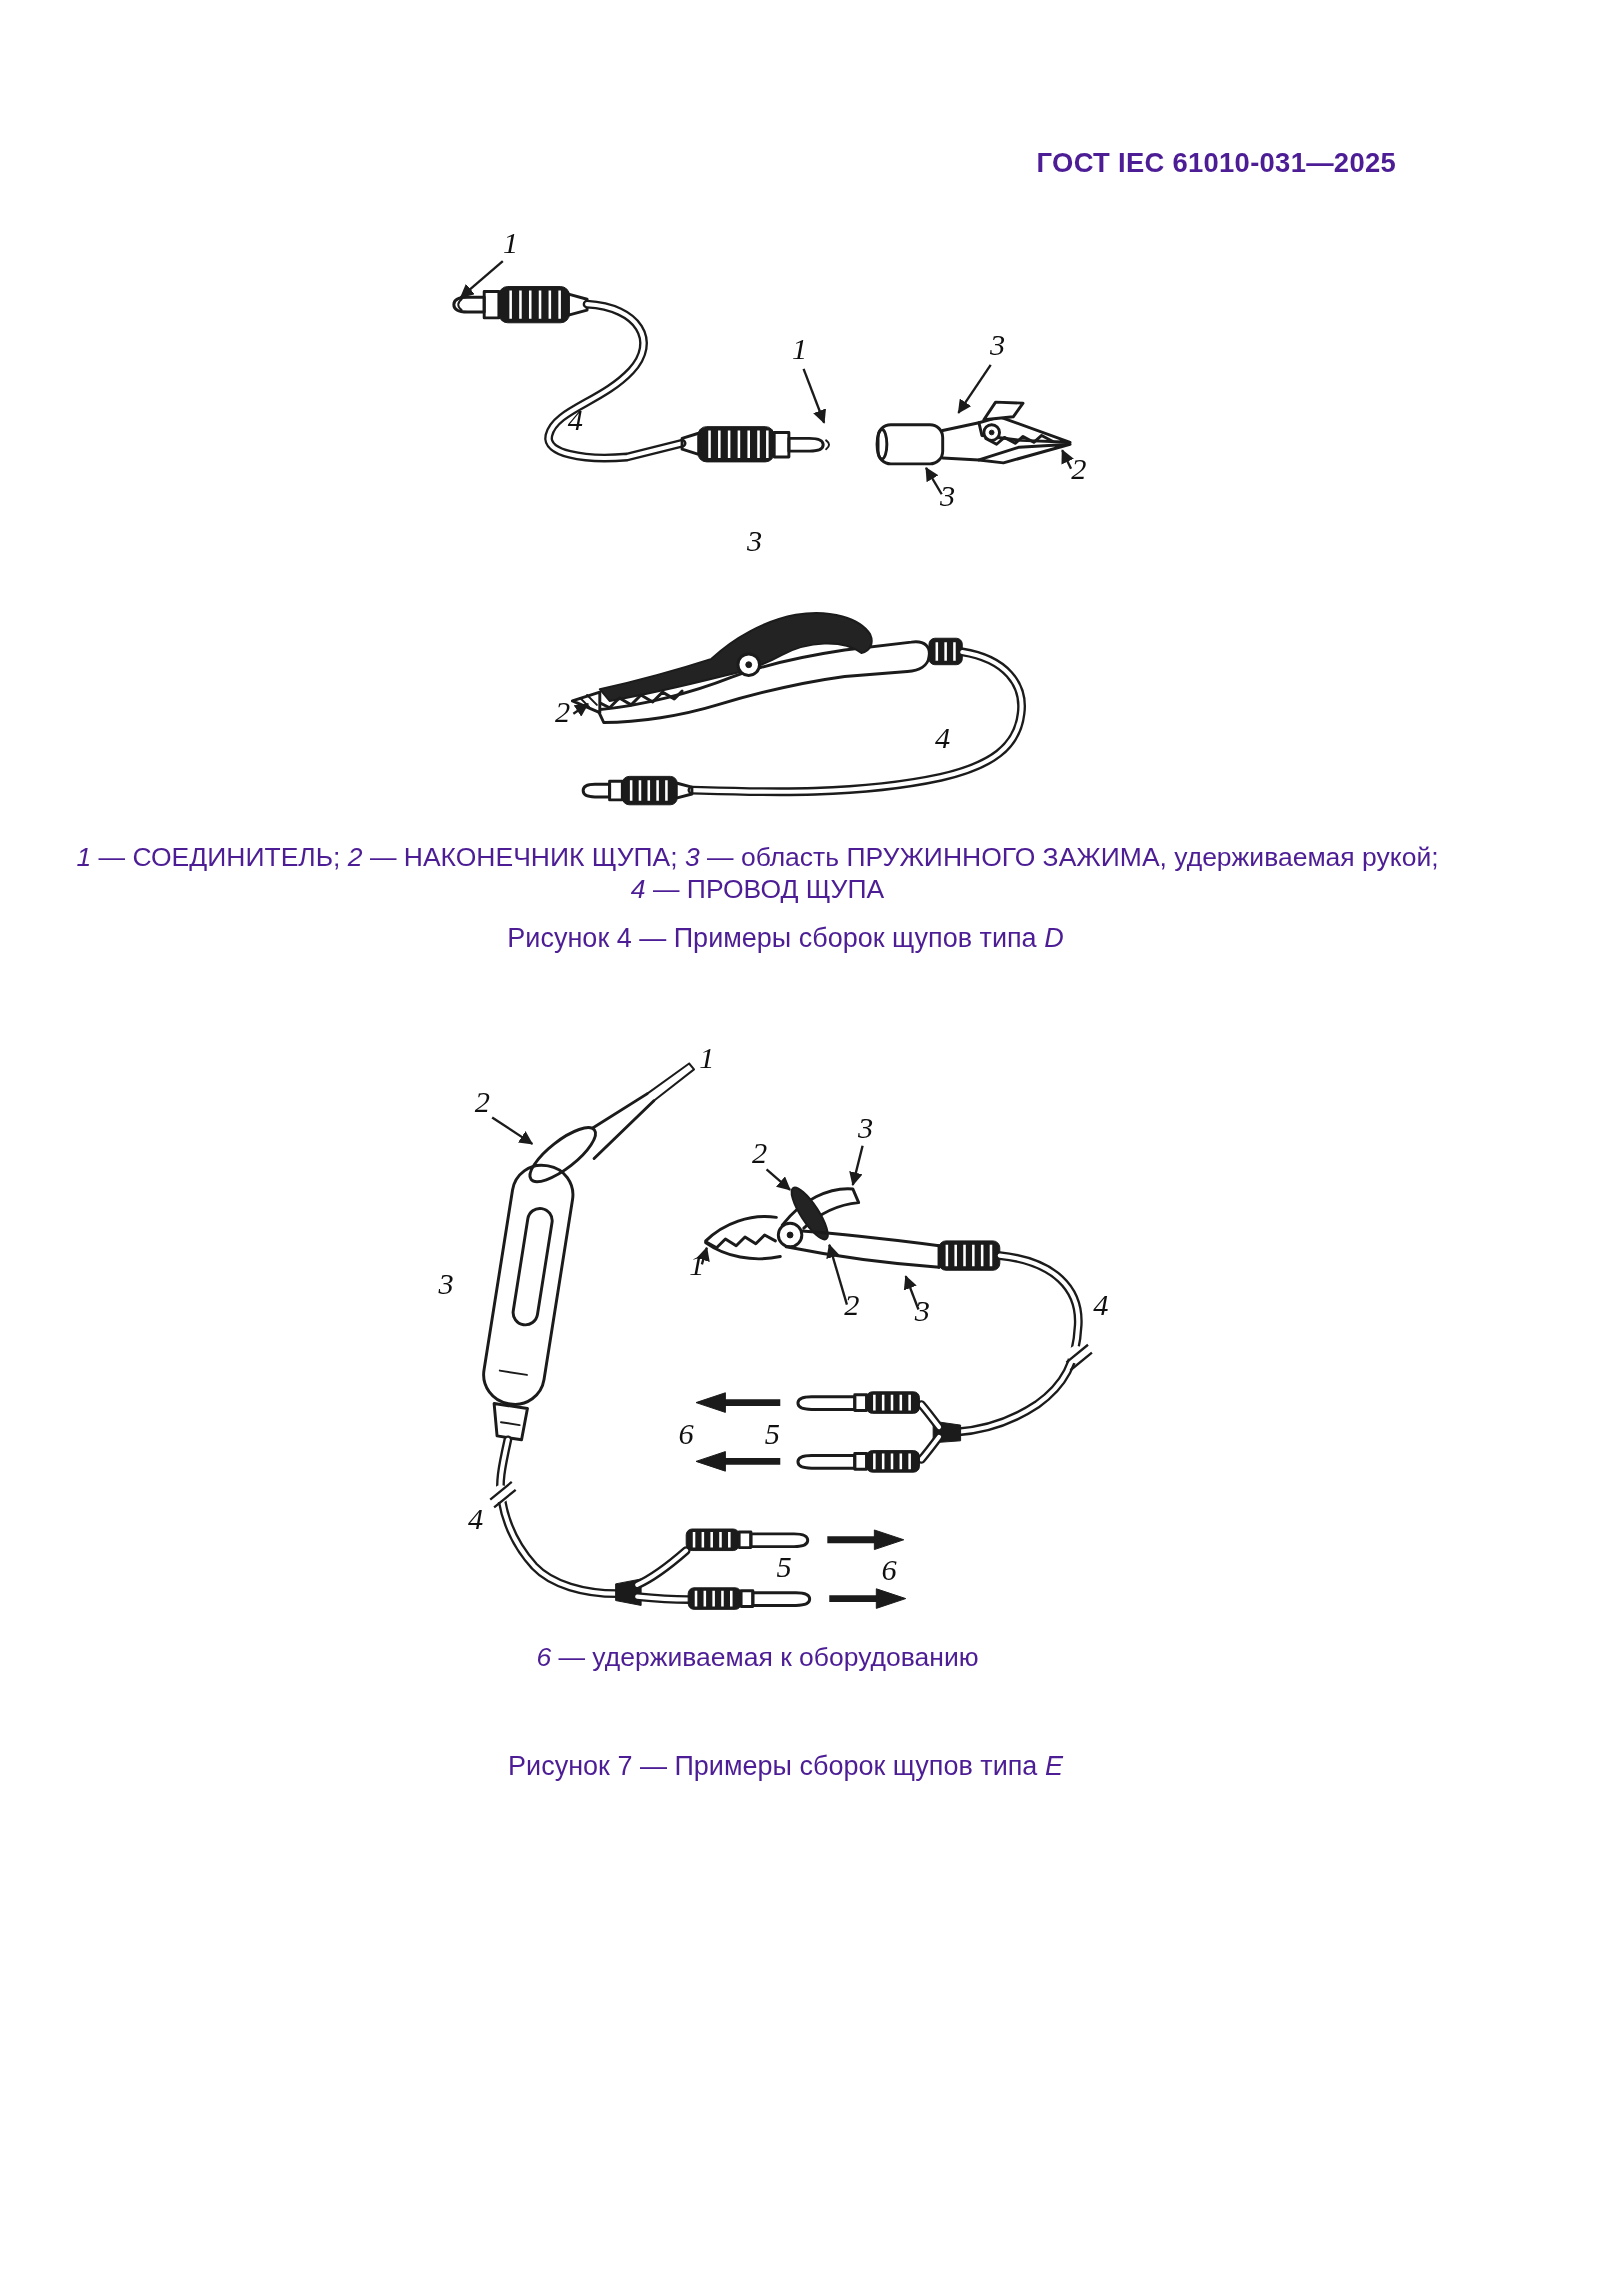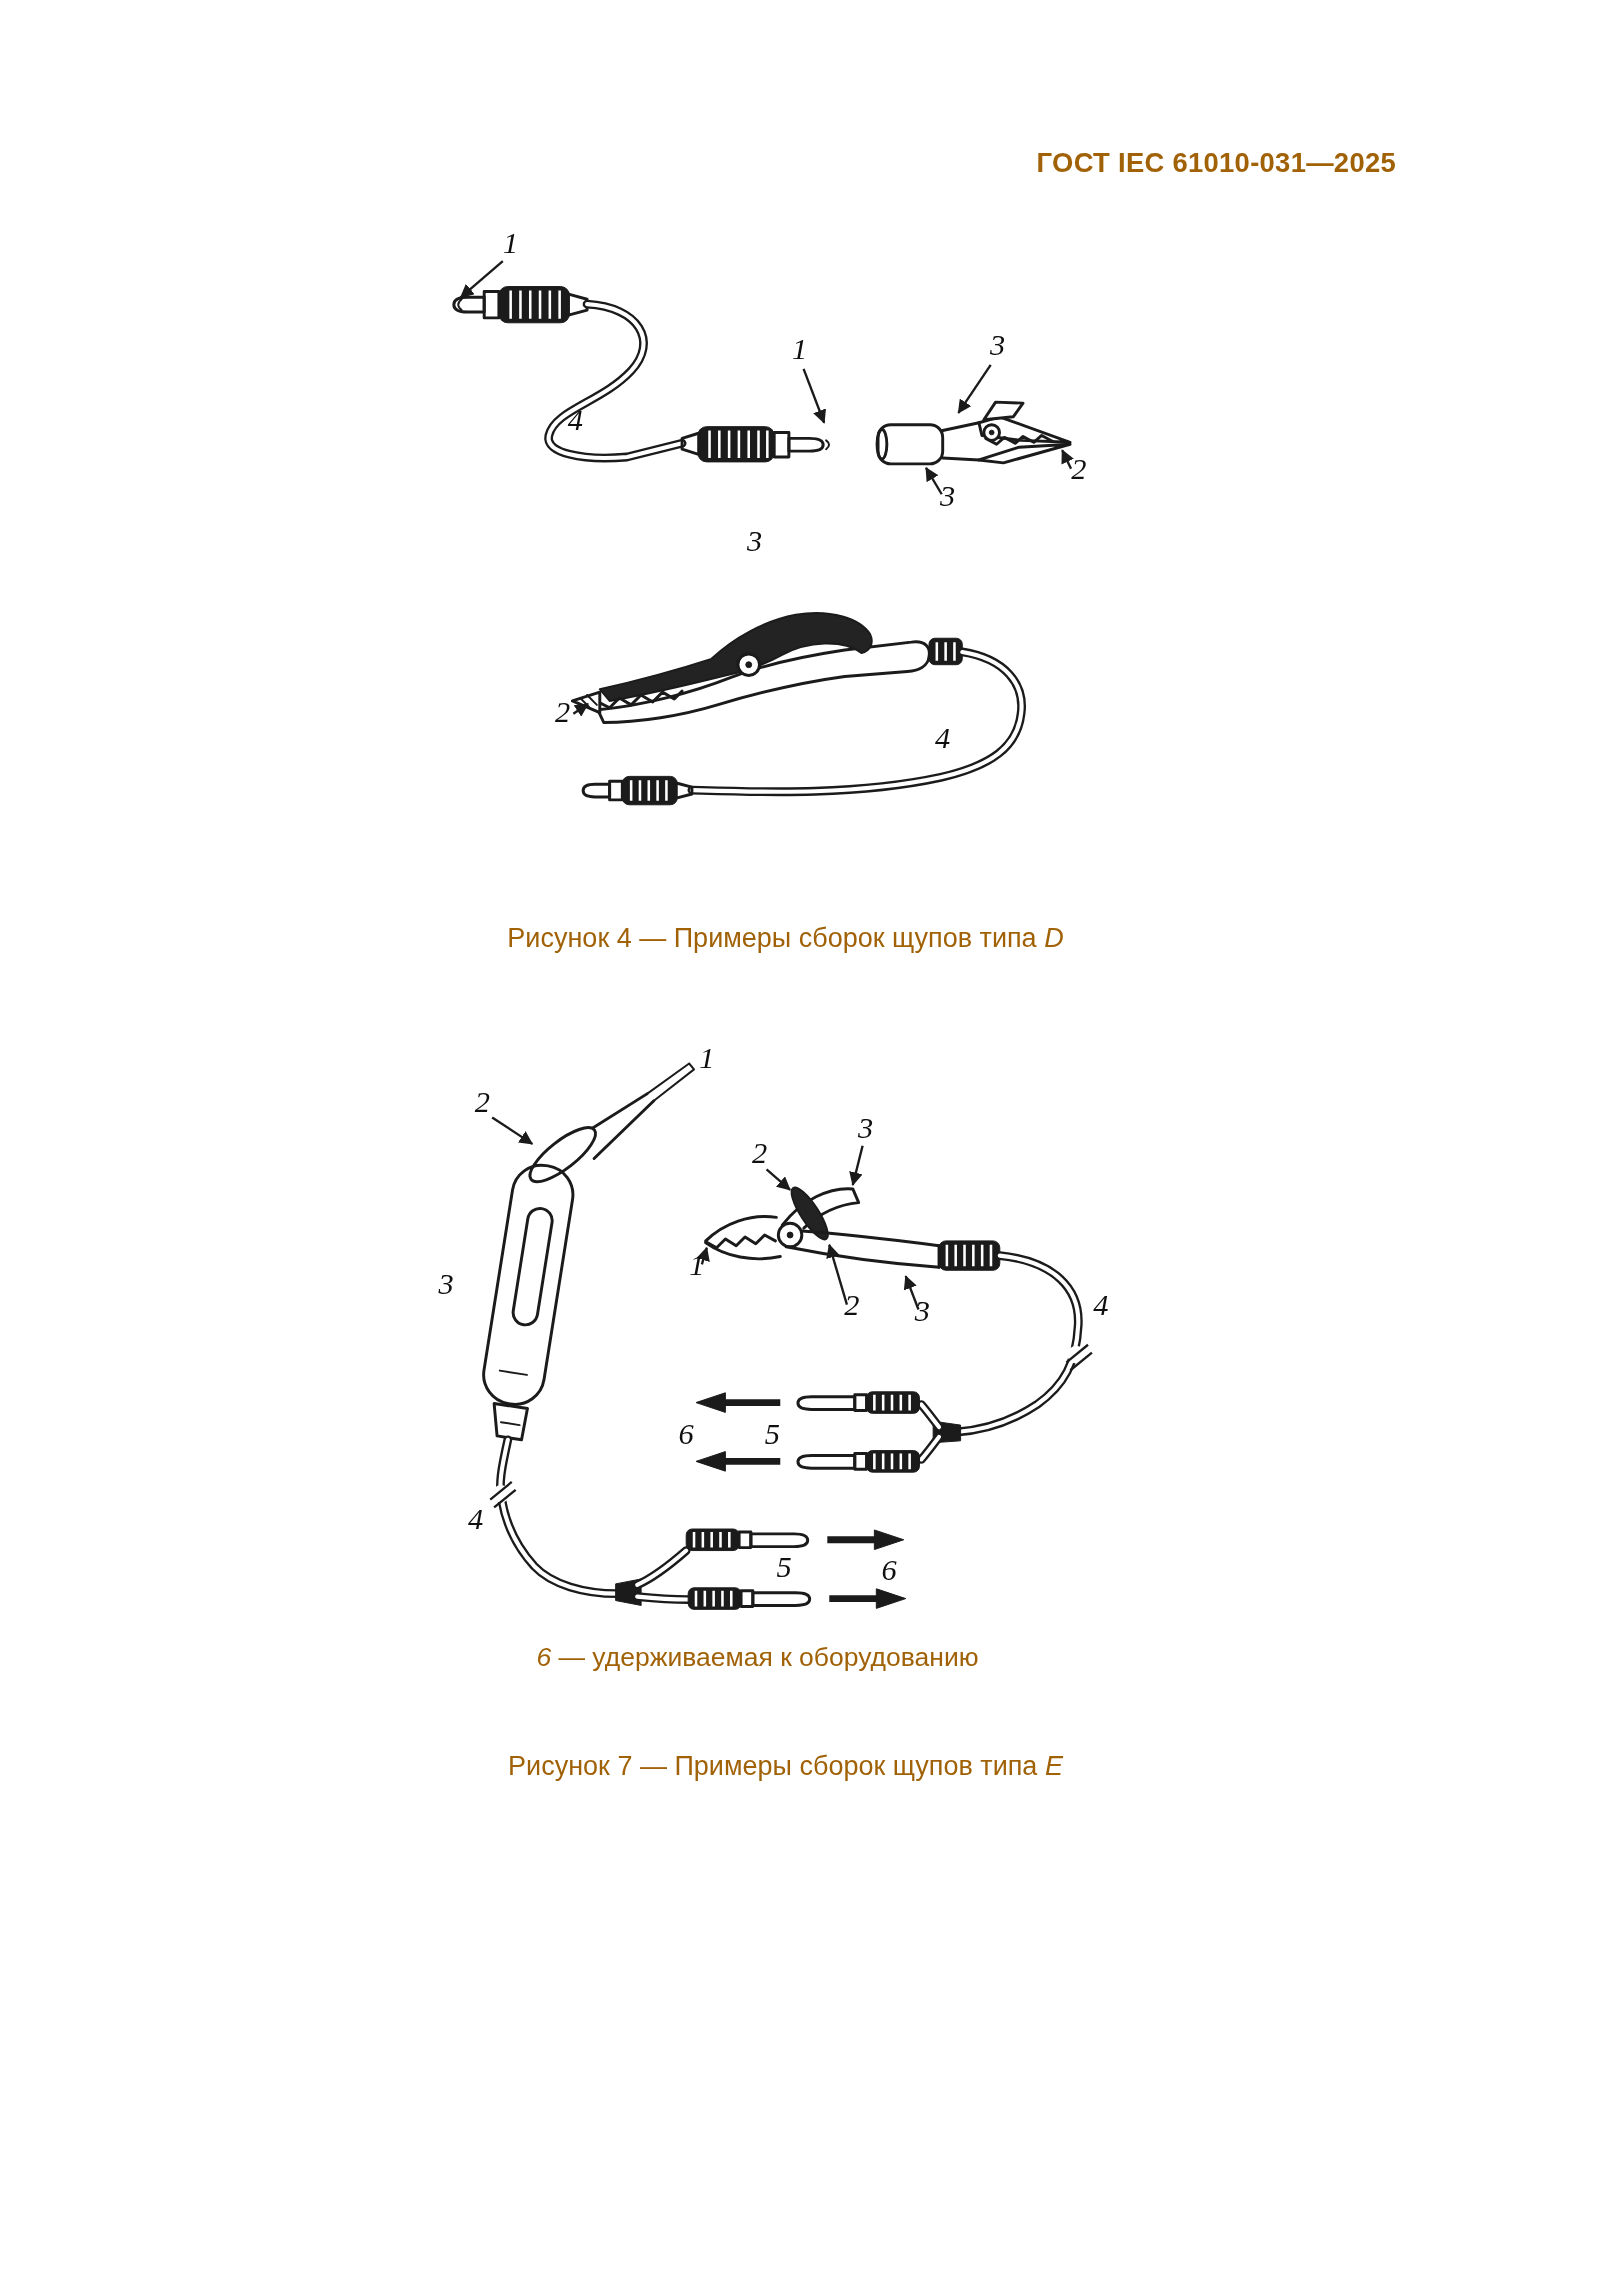--- a/index.html
+++ b/index.html
@@ -1,18 +1,18 @@
 <!DOCTYPE html>
 <html><head>
 <meta charset="utf-8">
 <style>
   html,body{margin:0;padding:0;background:#ffffff;}
   .page{
     position:relative;width:1621px;height:1986px;background:#ffffff;
-    font-family:"Liberation Sans",sans-serif;color:#a16207;overflow:hidden;
+    font-family:"Liberation Sans",sans-serif;color:#4c1d95;overflow:hidden;
   }
   .hdr{position:absolute;top:147px;right:225px;font-weight:bold;font-size:27.4px;letter-spacing:0.3px;}
   .txt{position:absolute;left:0;width:1515px;text-align:center;}
   .cap{font-size:26.5px;line-height:32px;}
   .figtitle{font-size:27px;padding-left:28px;}
   .it{font-style:italic;}
   .pageno{position:absolute;top:2094px;right:218px;font-size:27.4px;}
   #fig4{position:absolute;left:294px;top:216px;}
   #fig5{position:absolute;left:392px;top:1039px;}
   svg .ln{fill:none;stroke:#1b1b1b;stroke-width:3;stroke-linecap:round;stroke-linejoin:round;}
@@ -116,20 +116,24 @@
       <text class="lbl" x="287" y="218">4</text>
       <text class="lbl" x="718" y="142">3</text>
       <text class="lbl" x="801" y="268">2</text>
       <text class="lbl" x="667" y="296">3</text>
       <text class="lbl" x="470" y="342">3</text>
       <text class="lbl" x="274" y="517">2</text>
       <text class="lbl" x="662" y="543">4</text>
     </g>
   </svg>
 
+  <div class="txt cap" style="top:841px">
+    <div><span class="it">1</span><span> — СОЕДИНИТЕЛЬ; </span><span class="it">2</span><span> — НАКОНЕЧНИК ЩУПА; </span><span class="it">3</span><span> — область ПРУЖИННОГО ЗАЖИМА, удерживаемая рукой;</span></div>
+    <div><span class="it">4</span><span> — ПРОВОД ЩУПА</span></div>
+  </div>
   <div class="txt figtitle" style="top:923px"><span>Рисунок 4 — Примеры сборок щупов типа </span><span class="it">D</span></div>
 
   <svg id="fig5" width="804" height="588" viewBox="0 0 820 600" xmlns="http://www.w3.org/2000/svg">
     <defs>
       <marker id="ah5" markerUnits="userSpaceOnUse" markerWidth="16" markerHeight="14" refX="13" refY="7" orient="auto">
         <path d="M0,0 L14,7 L0,14 Z" fill="#1b1b1b"></path>
       </marker>
     </defs>
 
     <g>

